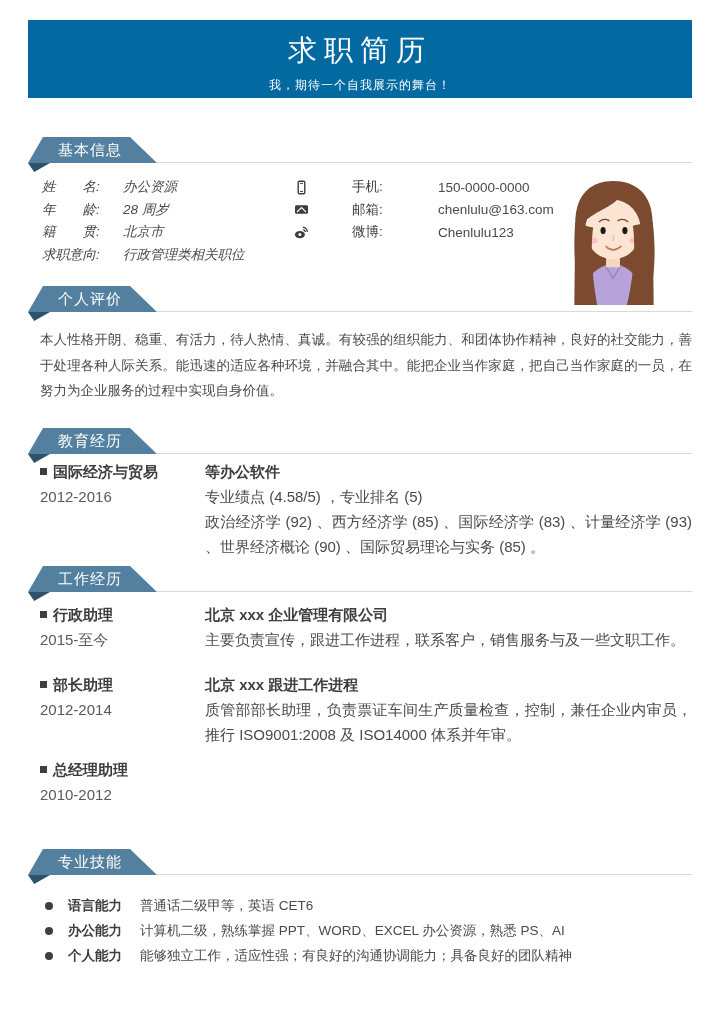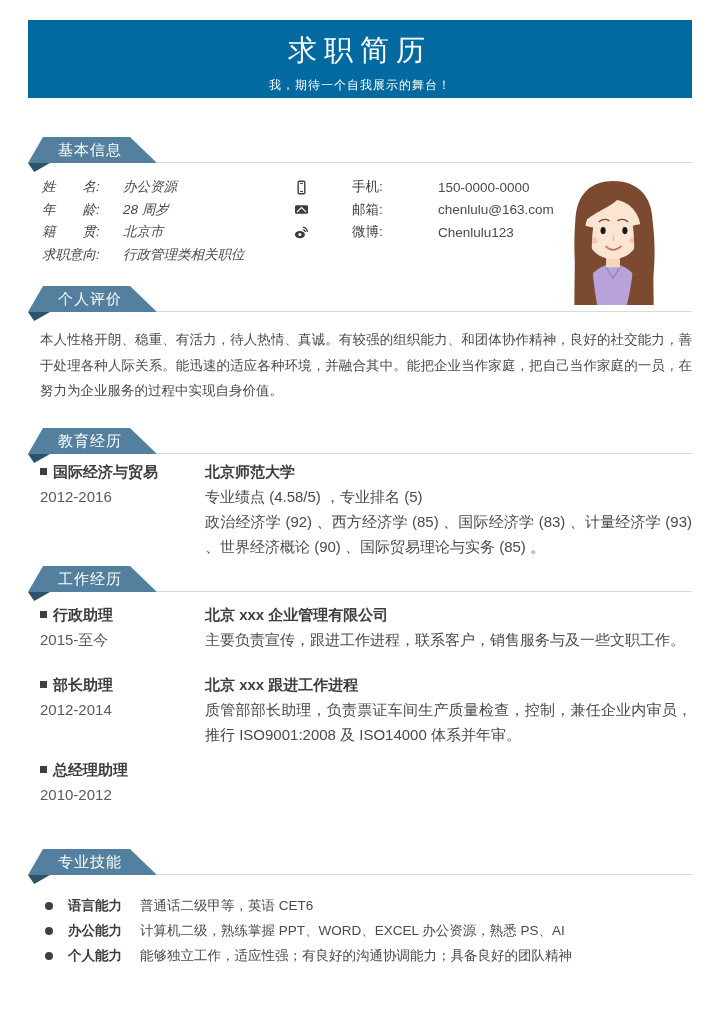--- a/index.html
+++ b/index.html
@@ -152,21 +152,21 @@
 
 <div class="entry" style="top:459px;">
   <div class="entry-left">
     <div class="entry-title">
       <span class="sq"></span>
       <span>国际经济与贸易</span>
     </div>
     <div class="entry-period">2012-2016</div>
   </div>
   <div class="entry-right">
-    <div class="entry-company">北京师范大学</div>
+    <div class="entry-company">等办公软件</div>
     <div class="entry-detail">专业绩点 (4.58/5) ，专业排名 (5)</div>
     <div class="entry-detail">政治经济学 (92) 、西方经济学 (85) 、国际经济学 (83) 、计量经济学 (93) 、世界经济概论 (90) 、国际贸易理论与实务 (85) 。</div>
   </div>
 </div>
 
 <div class="sec-head" style="top:566px;">
   <div class="head-line"></div>
   <div class="ribbon-shape"></div>
   <div class="ribbon-fold"></div>
   <div class="ribbon-label">工作经历</div>

